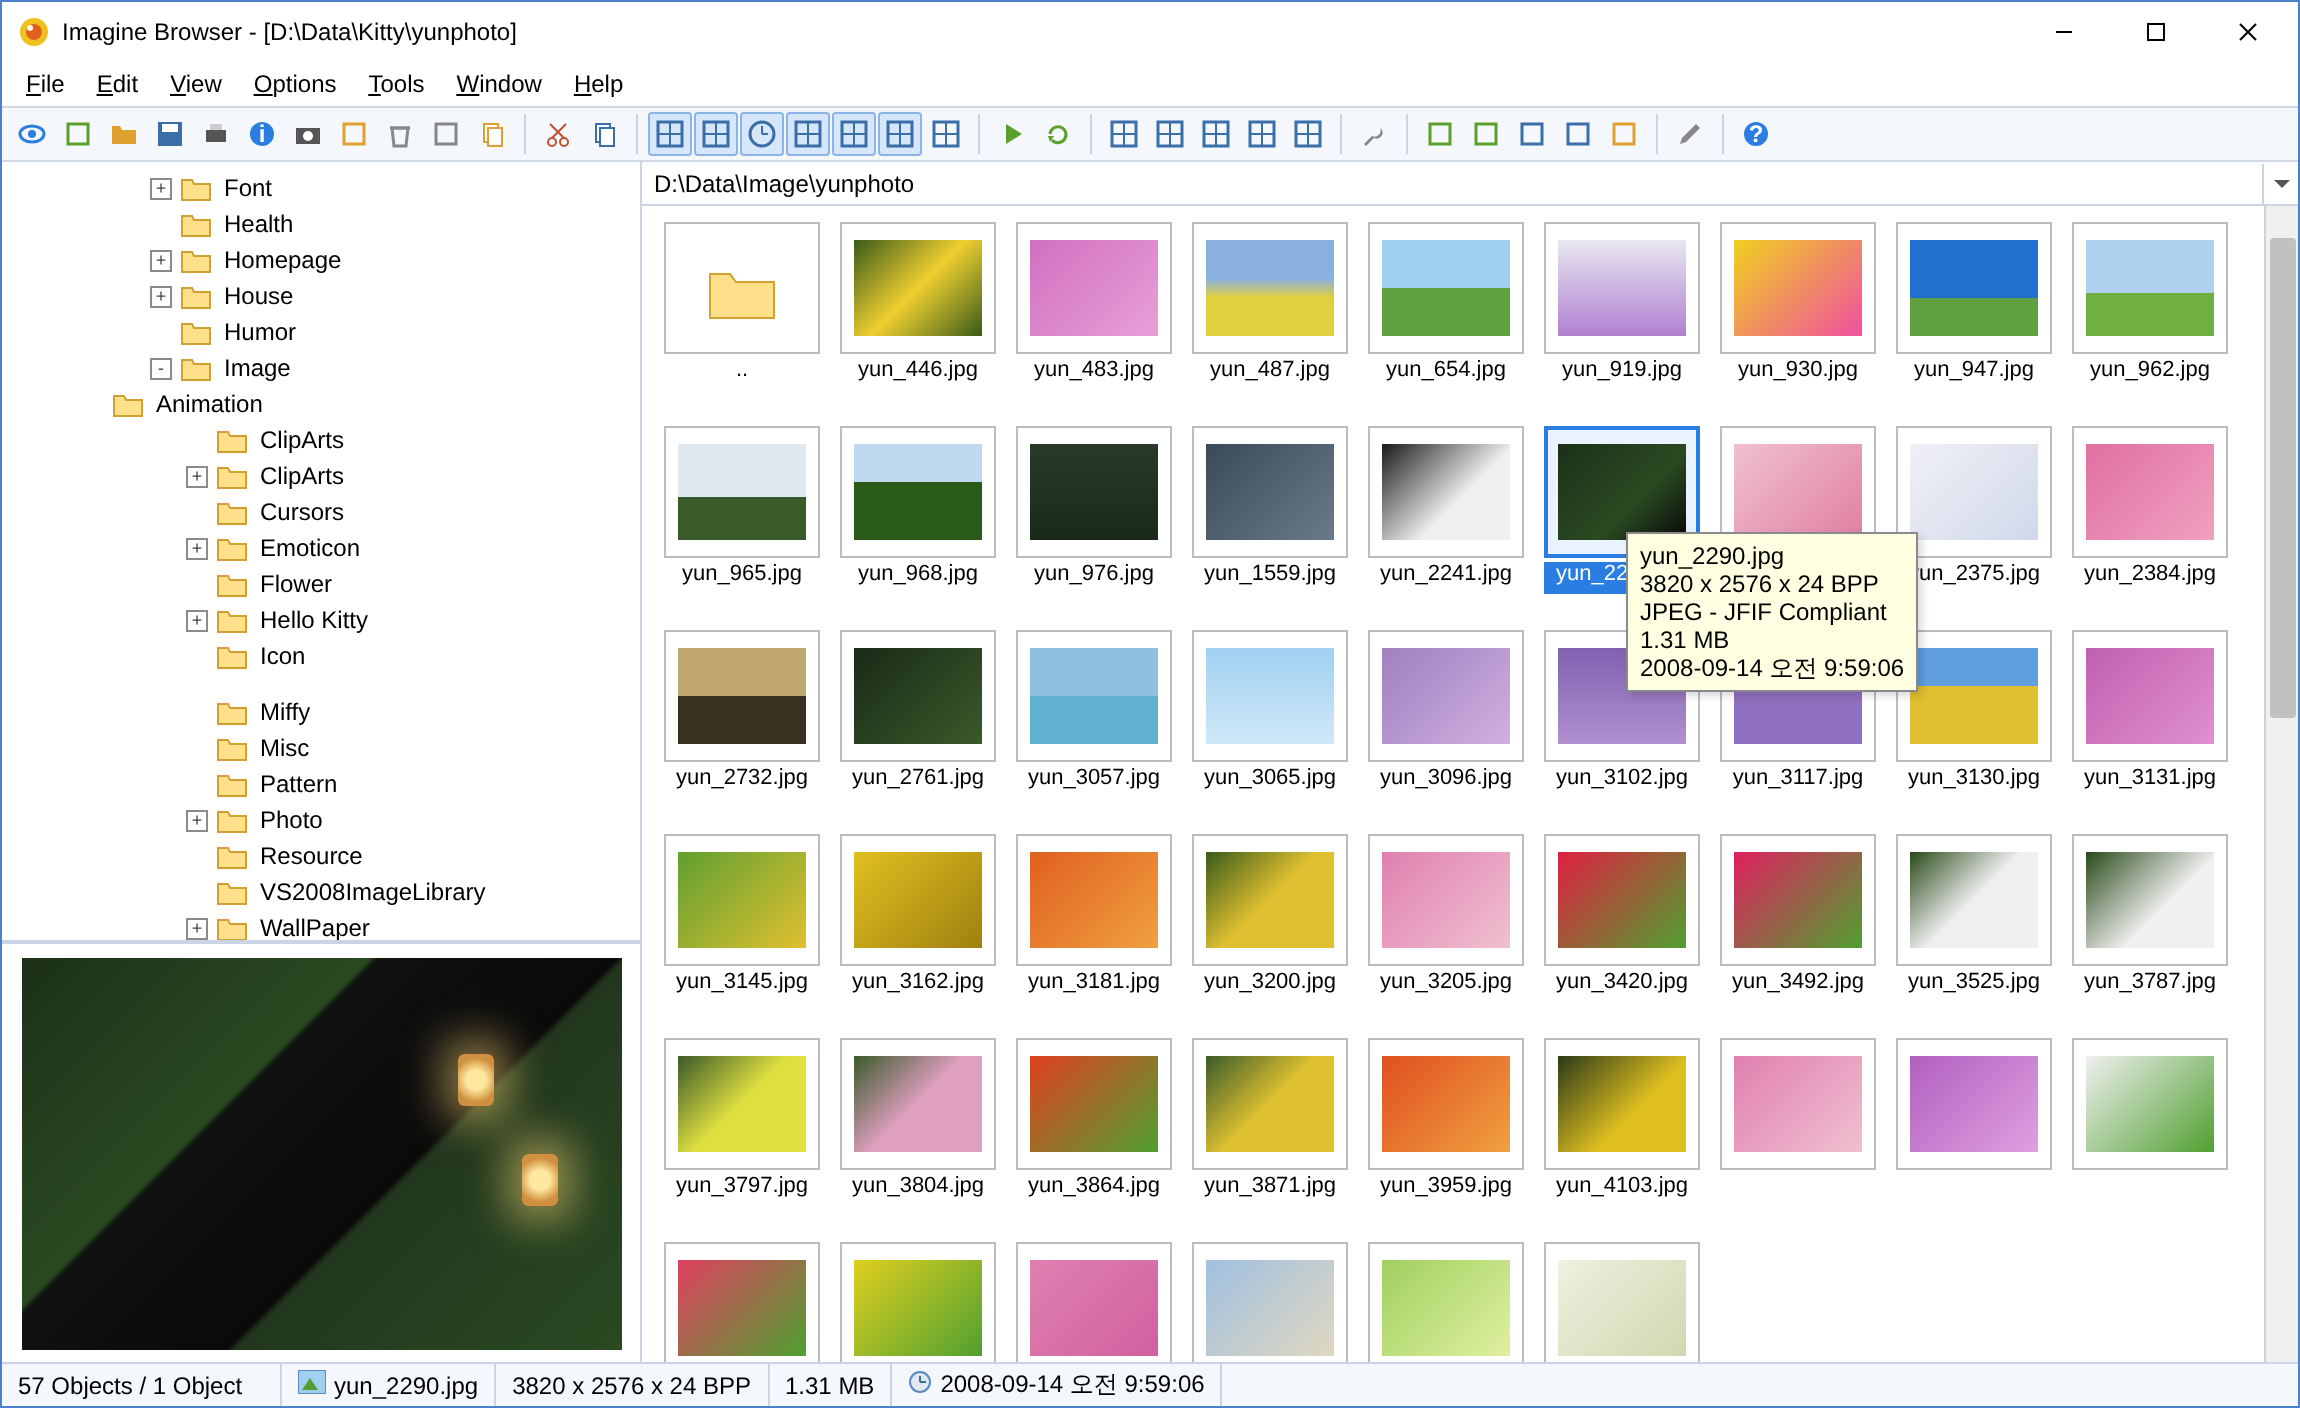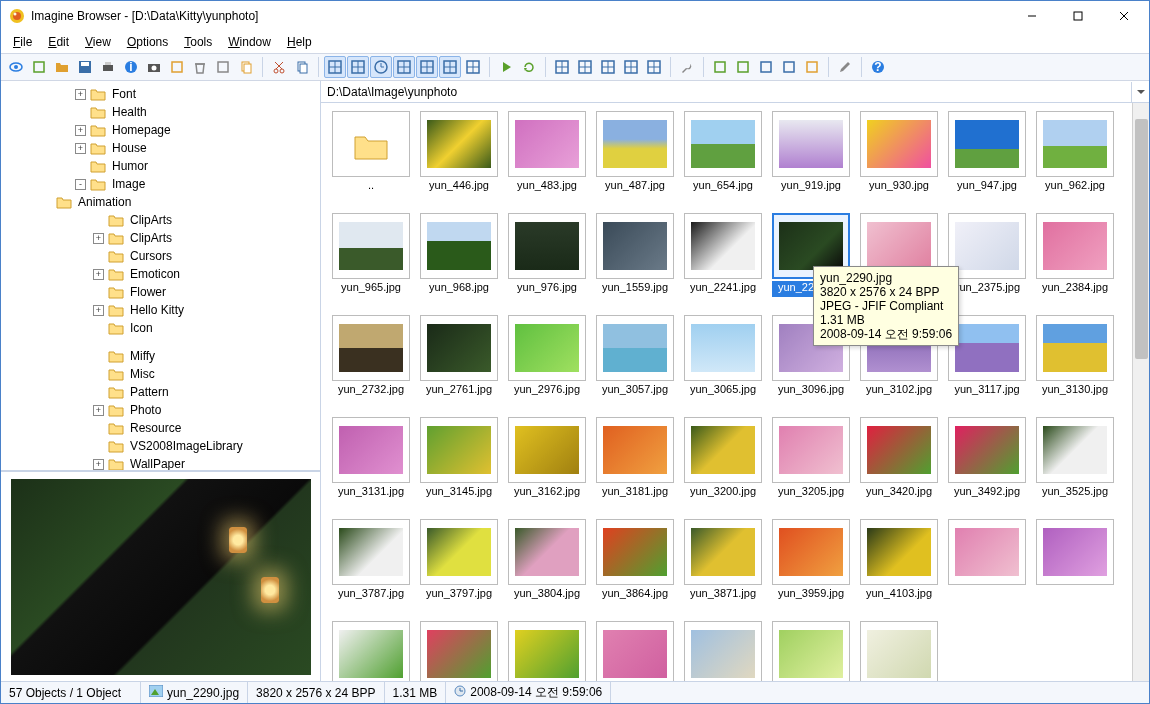--- a/index.html
+++ b/index.html
@@ -617,26 +617,20 @@
                 <div class="fname">yun_2732.jpg</div>
               </div>
               <div class="thumb">
                 <div class="frame">
                   <div class="img" style="background:linear-gradient(135deg,#1a2a18,#3a5a2a)"></div>
                 </div>
                 <div class="fname">yun_2761.jpg</div>
               </div>
               <div class="thumb">
                 <div class="frame">
-                  <div class="img" style="background:linear-gradient(135deg,#60c040,#a0e060)"></div>
-                </div>
-                <div class="fname">yun_2976.jpg</div>
-              </div>
-              <div class="thumb">
-                <div class="frame">
                   <div class="img" style="background:linear-gradient(180deg,#90c0e0 50%,#60b0d0 50%)"></div>
                 </div>
                 <div class="fname">yun_3057.jpg</div>
               </div>
               <div class="thumb">
                 <div class="frame">
                   <div class="img" style="background:linear-gradient(180deg,#a0d0f0,#d0e8f8)"></div>
                 </div>
                 <div class="fname">yun_3065.jpg</div>
               </div>

